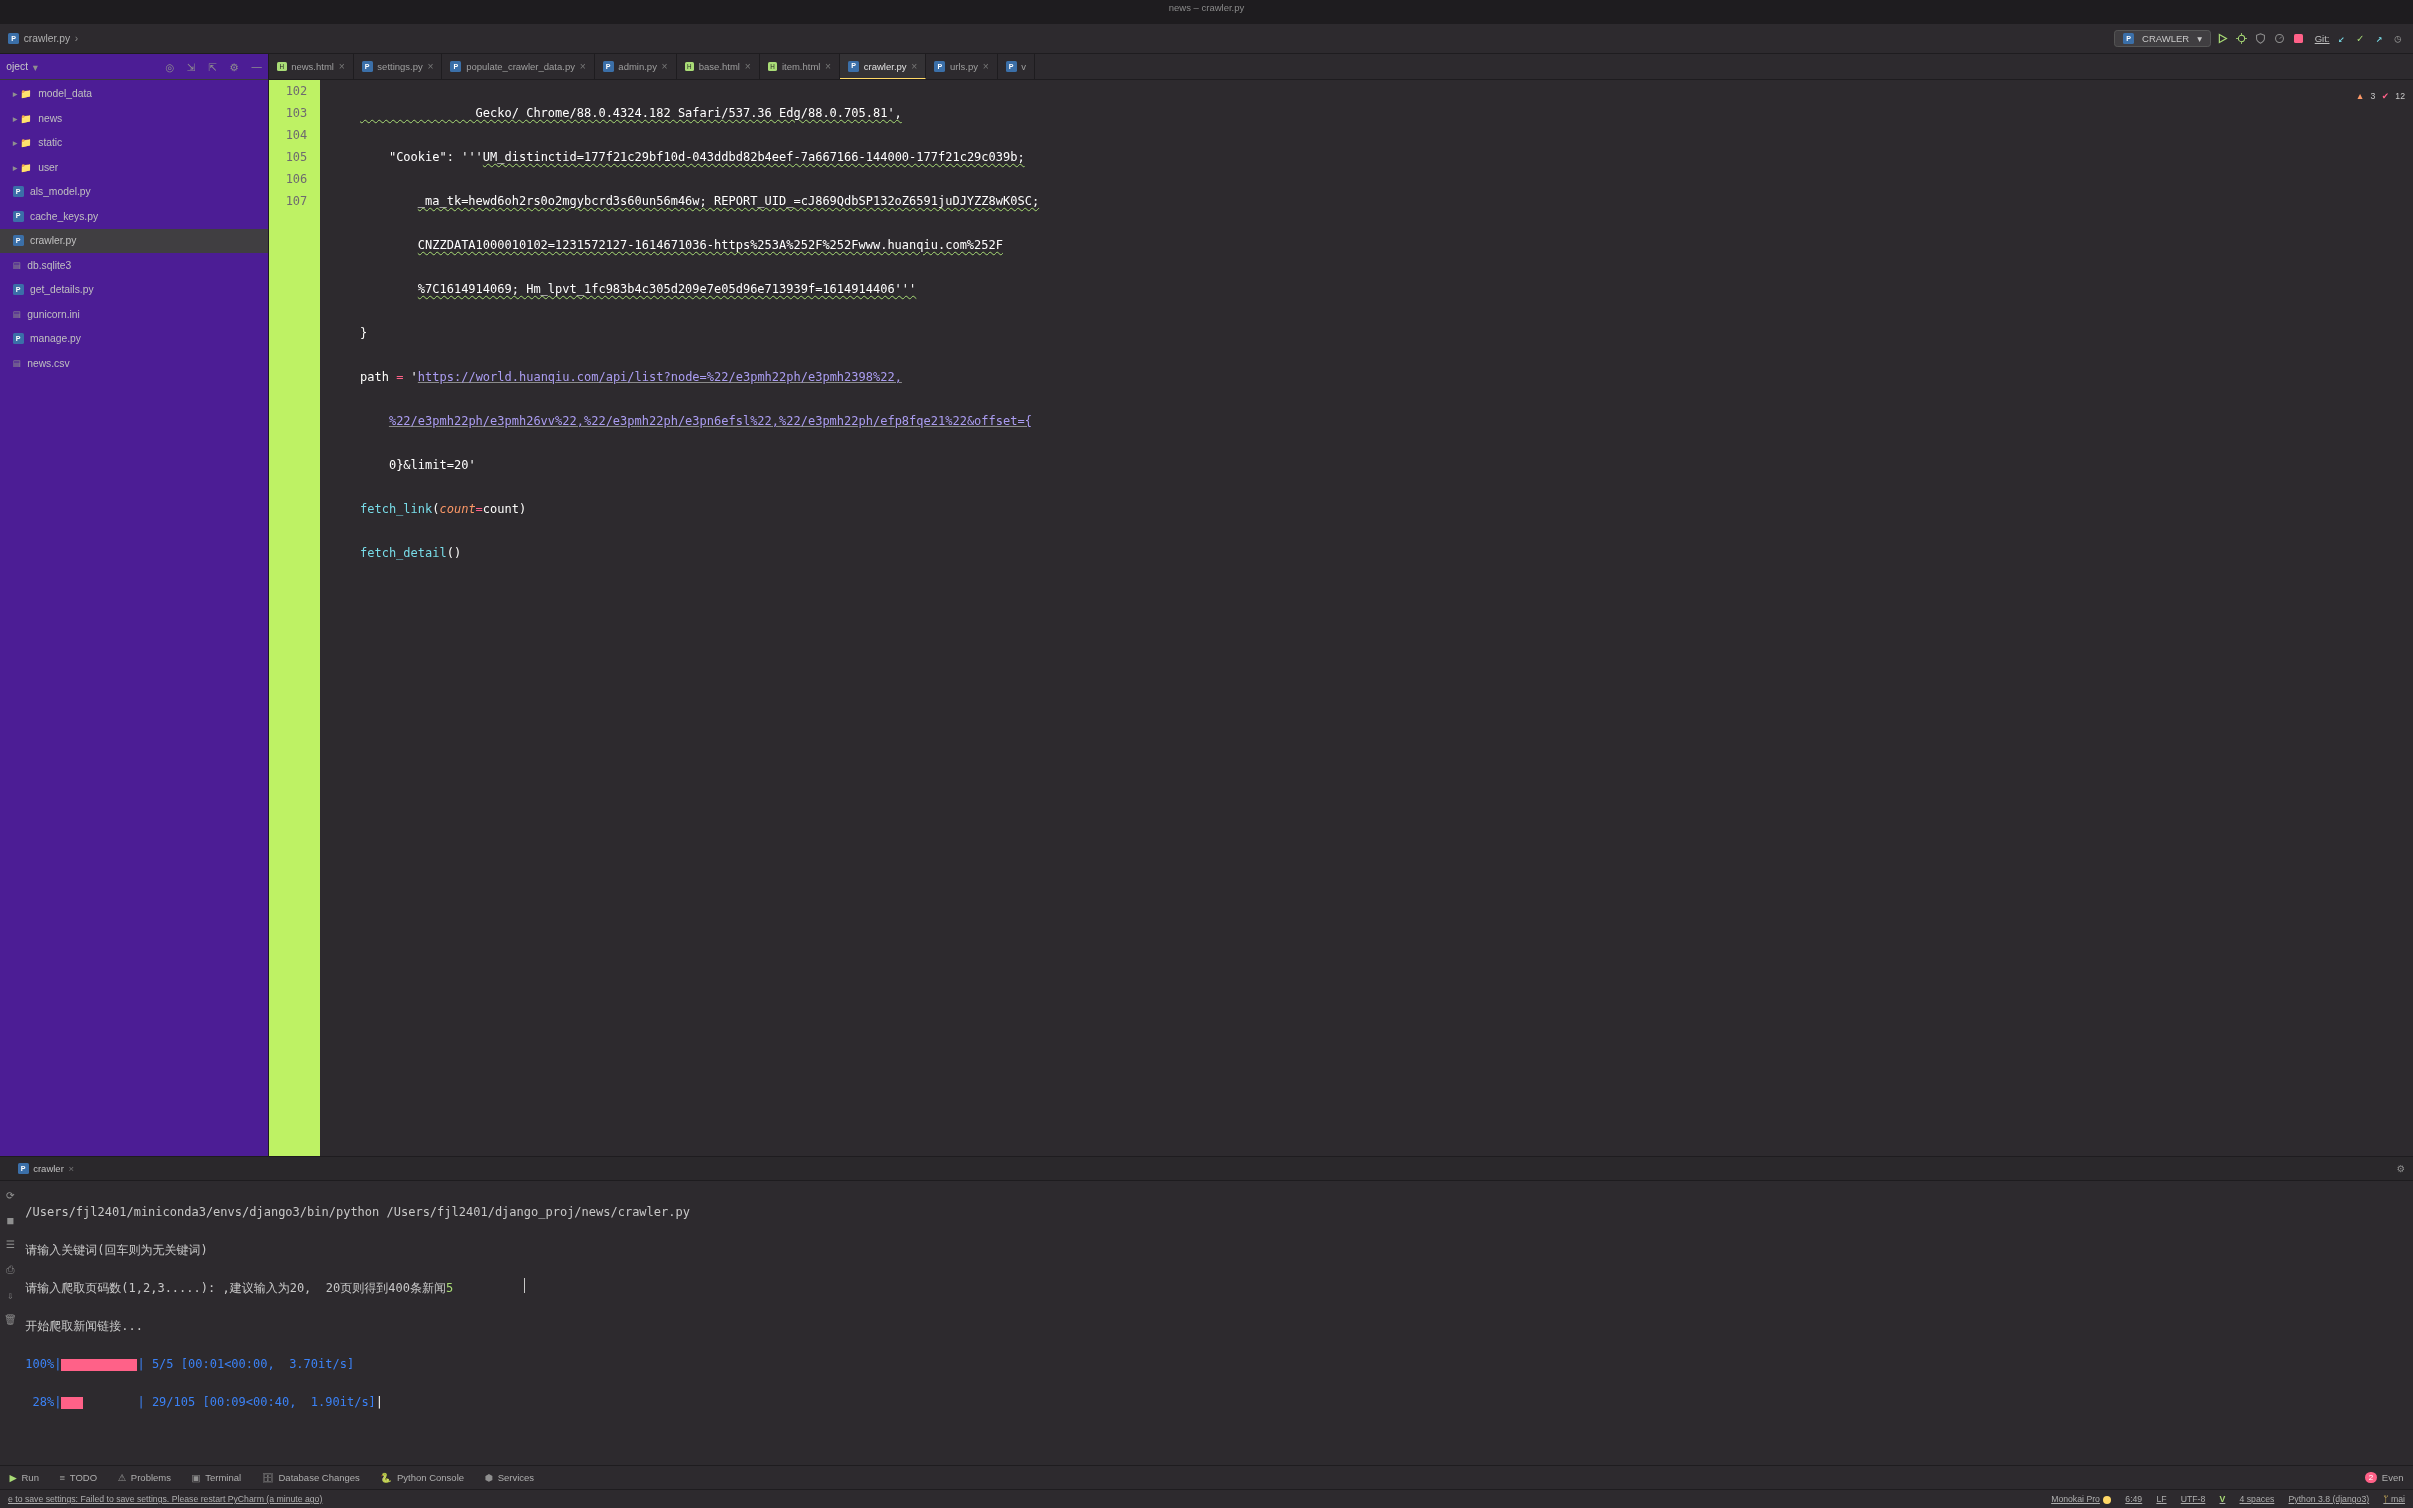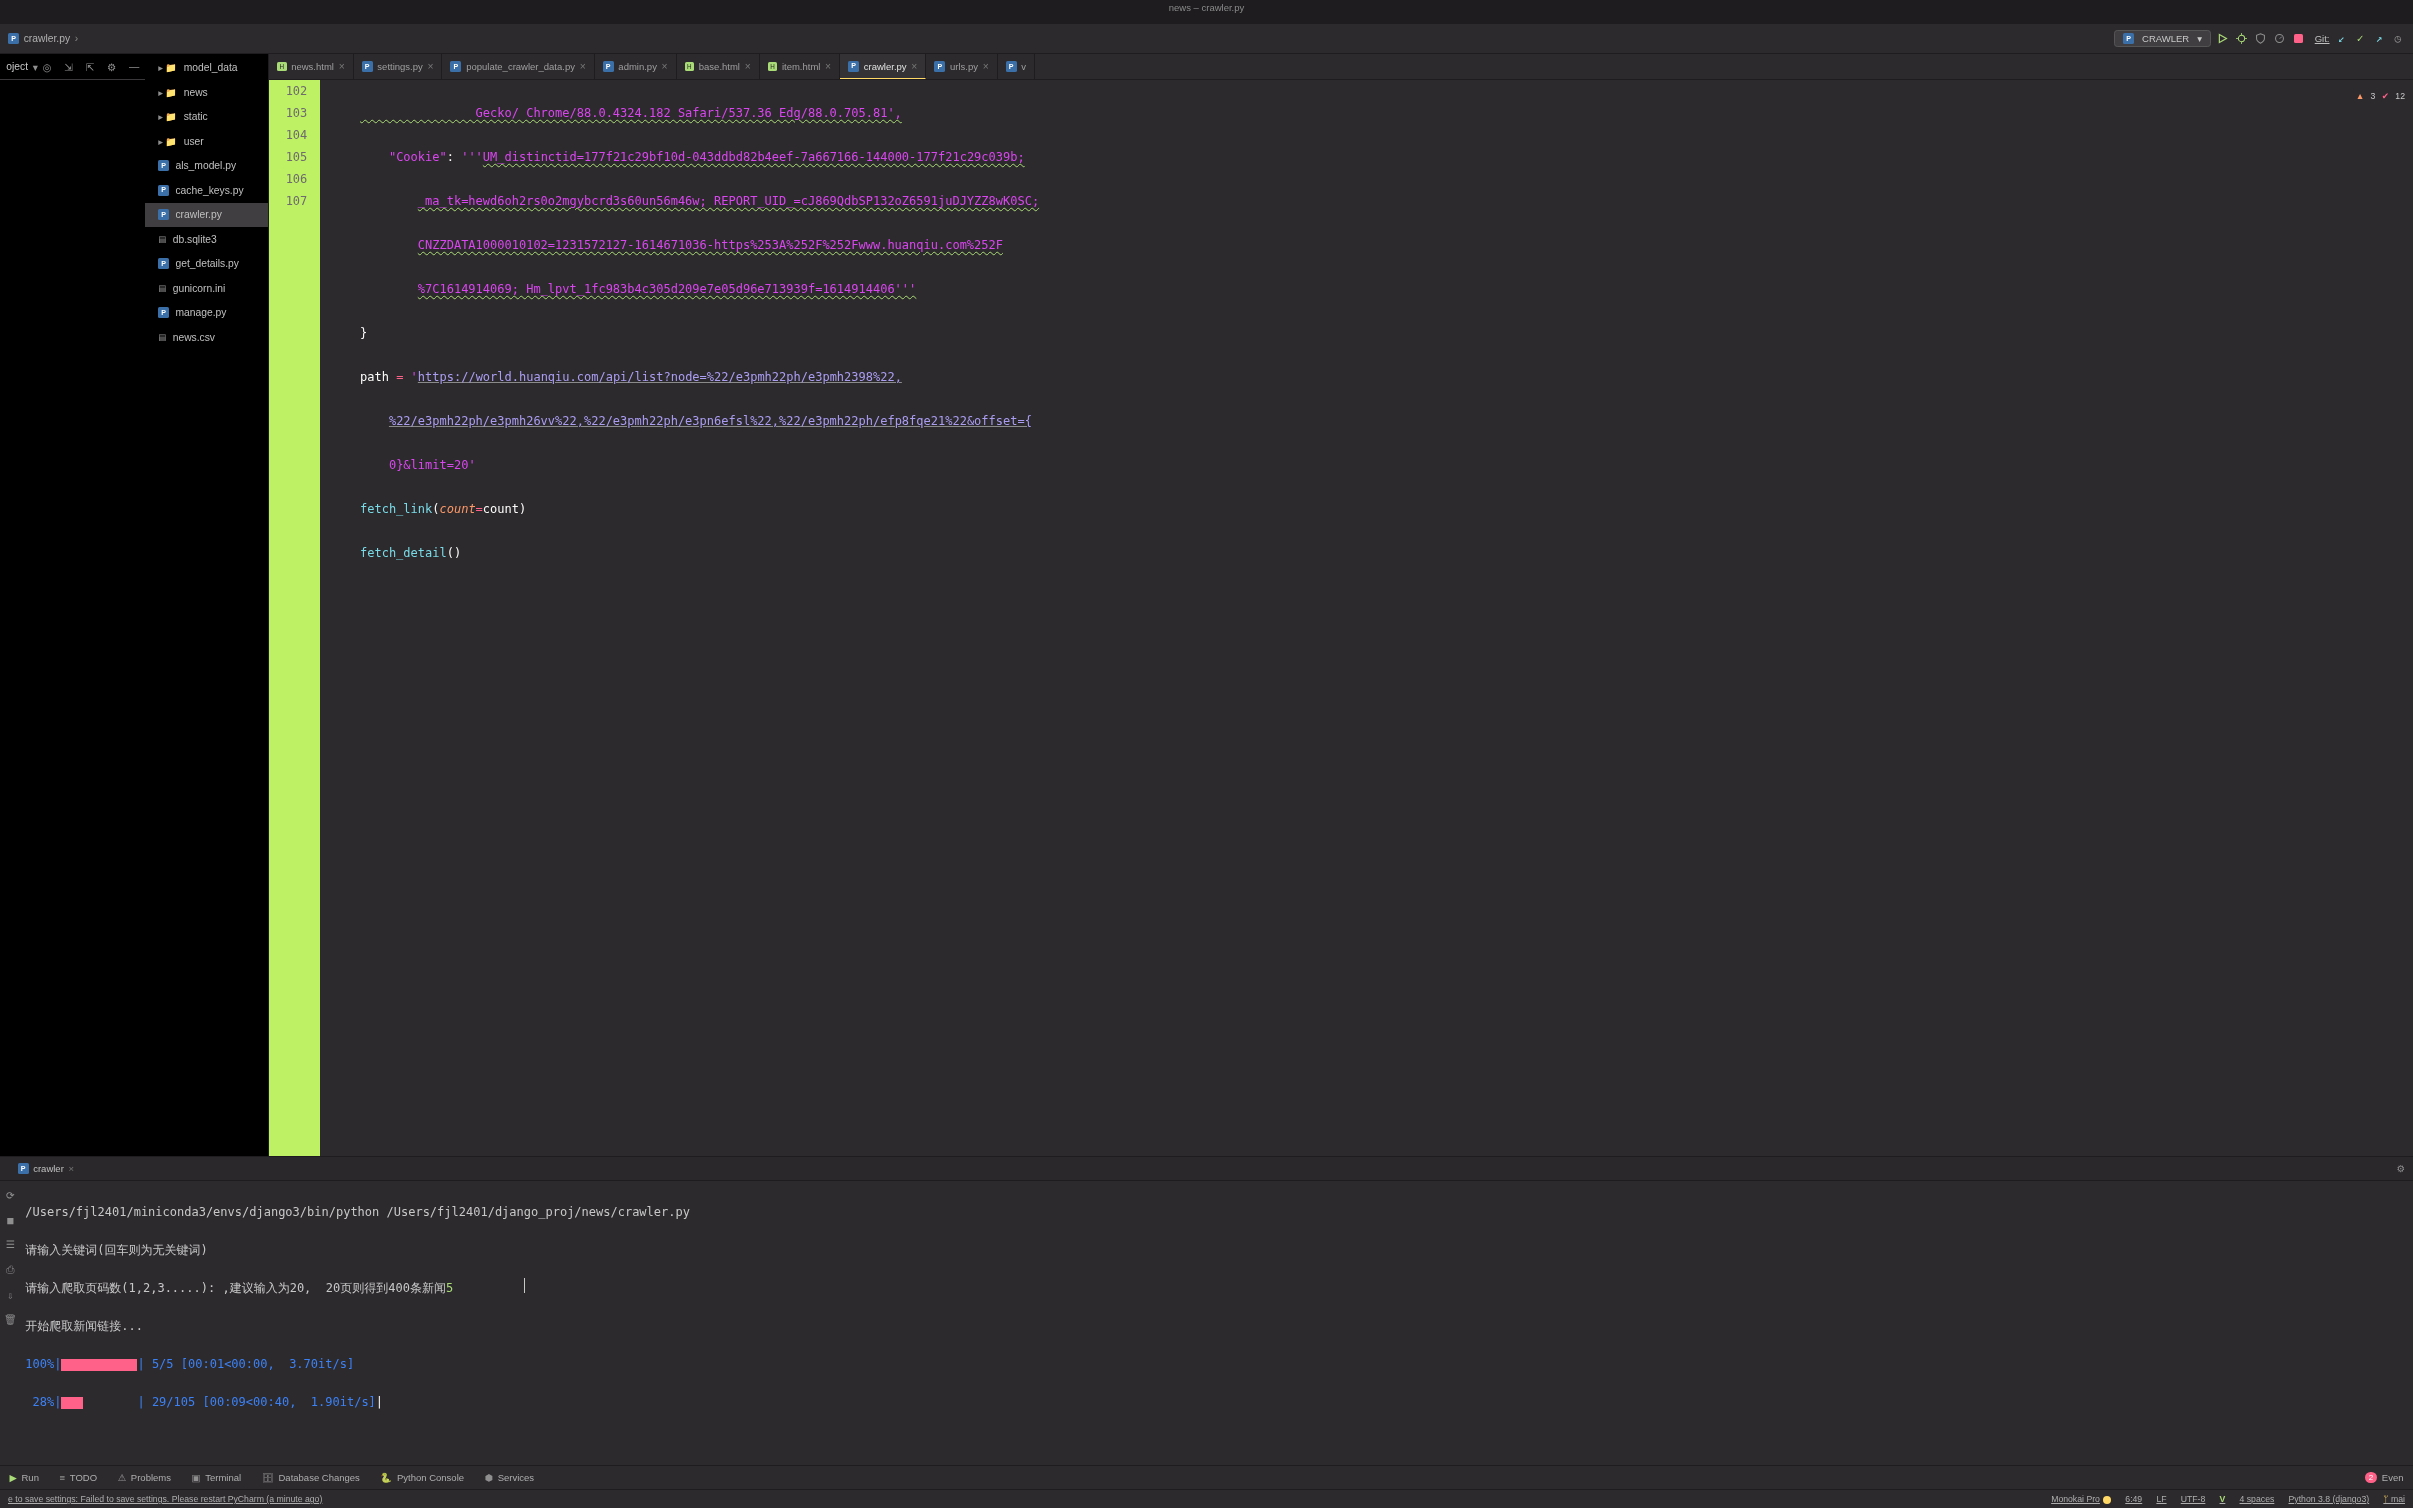--- a/index.html
+++ b/index.html
@@ -76,23 +76,23 @@
   
   .middle {
     flex: 1 1 auto;
     display: flex;
     min-height: 0;
   }
 
   
   .sidebar {
     width: 269px;
-    background: #000000;
+    background: #4c1d95;
     border-right: 0.8px solid #1e1c1f;
-    display: flex; flex-direction: row;
+    display: flex; flex-direction: column;
     font-family: -apple-system, Arial, sans-serif;
     font-size: 10.3px;
   }
   .sb-header {
     height: 26px;
     display: flex; align-items: center;
     padding: 0 6.3px;
     border-bottom: 0.8px solid #3a383b;
     gap: 4.7px;
   }
@@ -166,21 +166,21 @@
   }
   .inspection-badge {
     position:absolute; top:4.7px; right:8px;
     display:flex; gap:6.3px;
     font-family: -apple-system, Arial; font-size:8.7px;
   }
   .warn-ic { color:#fc9867; }
   .err-ic  { color:#ff6188; }
 
   
-  .s  { color:#d946ef; }           
+  .s  { color:#ffffff; }           
   .k  { color:#ff6188; }           
   .n  { color:#fcfcfa; }
   .p  { color:#ab9df2; }           
   .c  { color:#78dce8; }           
   .kw { color:#fc9867; font-style:italic; } 
   .wavy { text-decoration: underline wavy #a9dc76 0.8px; text-underline-offset: 2.4px; }
   .wavy2{ text-decoration: underline wavy #ffd866 0.8px; text-underline-offset: 2.4px; }
   .us { text-decoration: underline #8a8a8a; }
 
   

